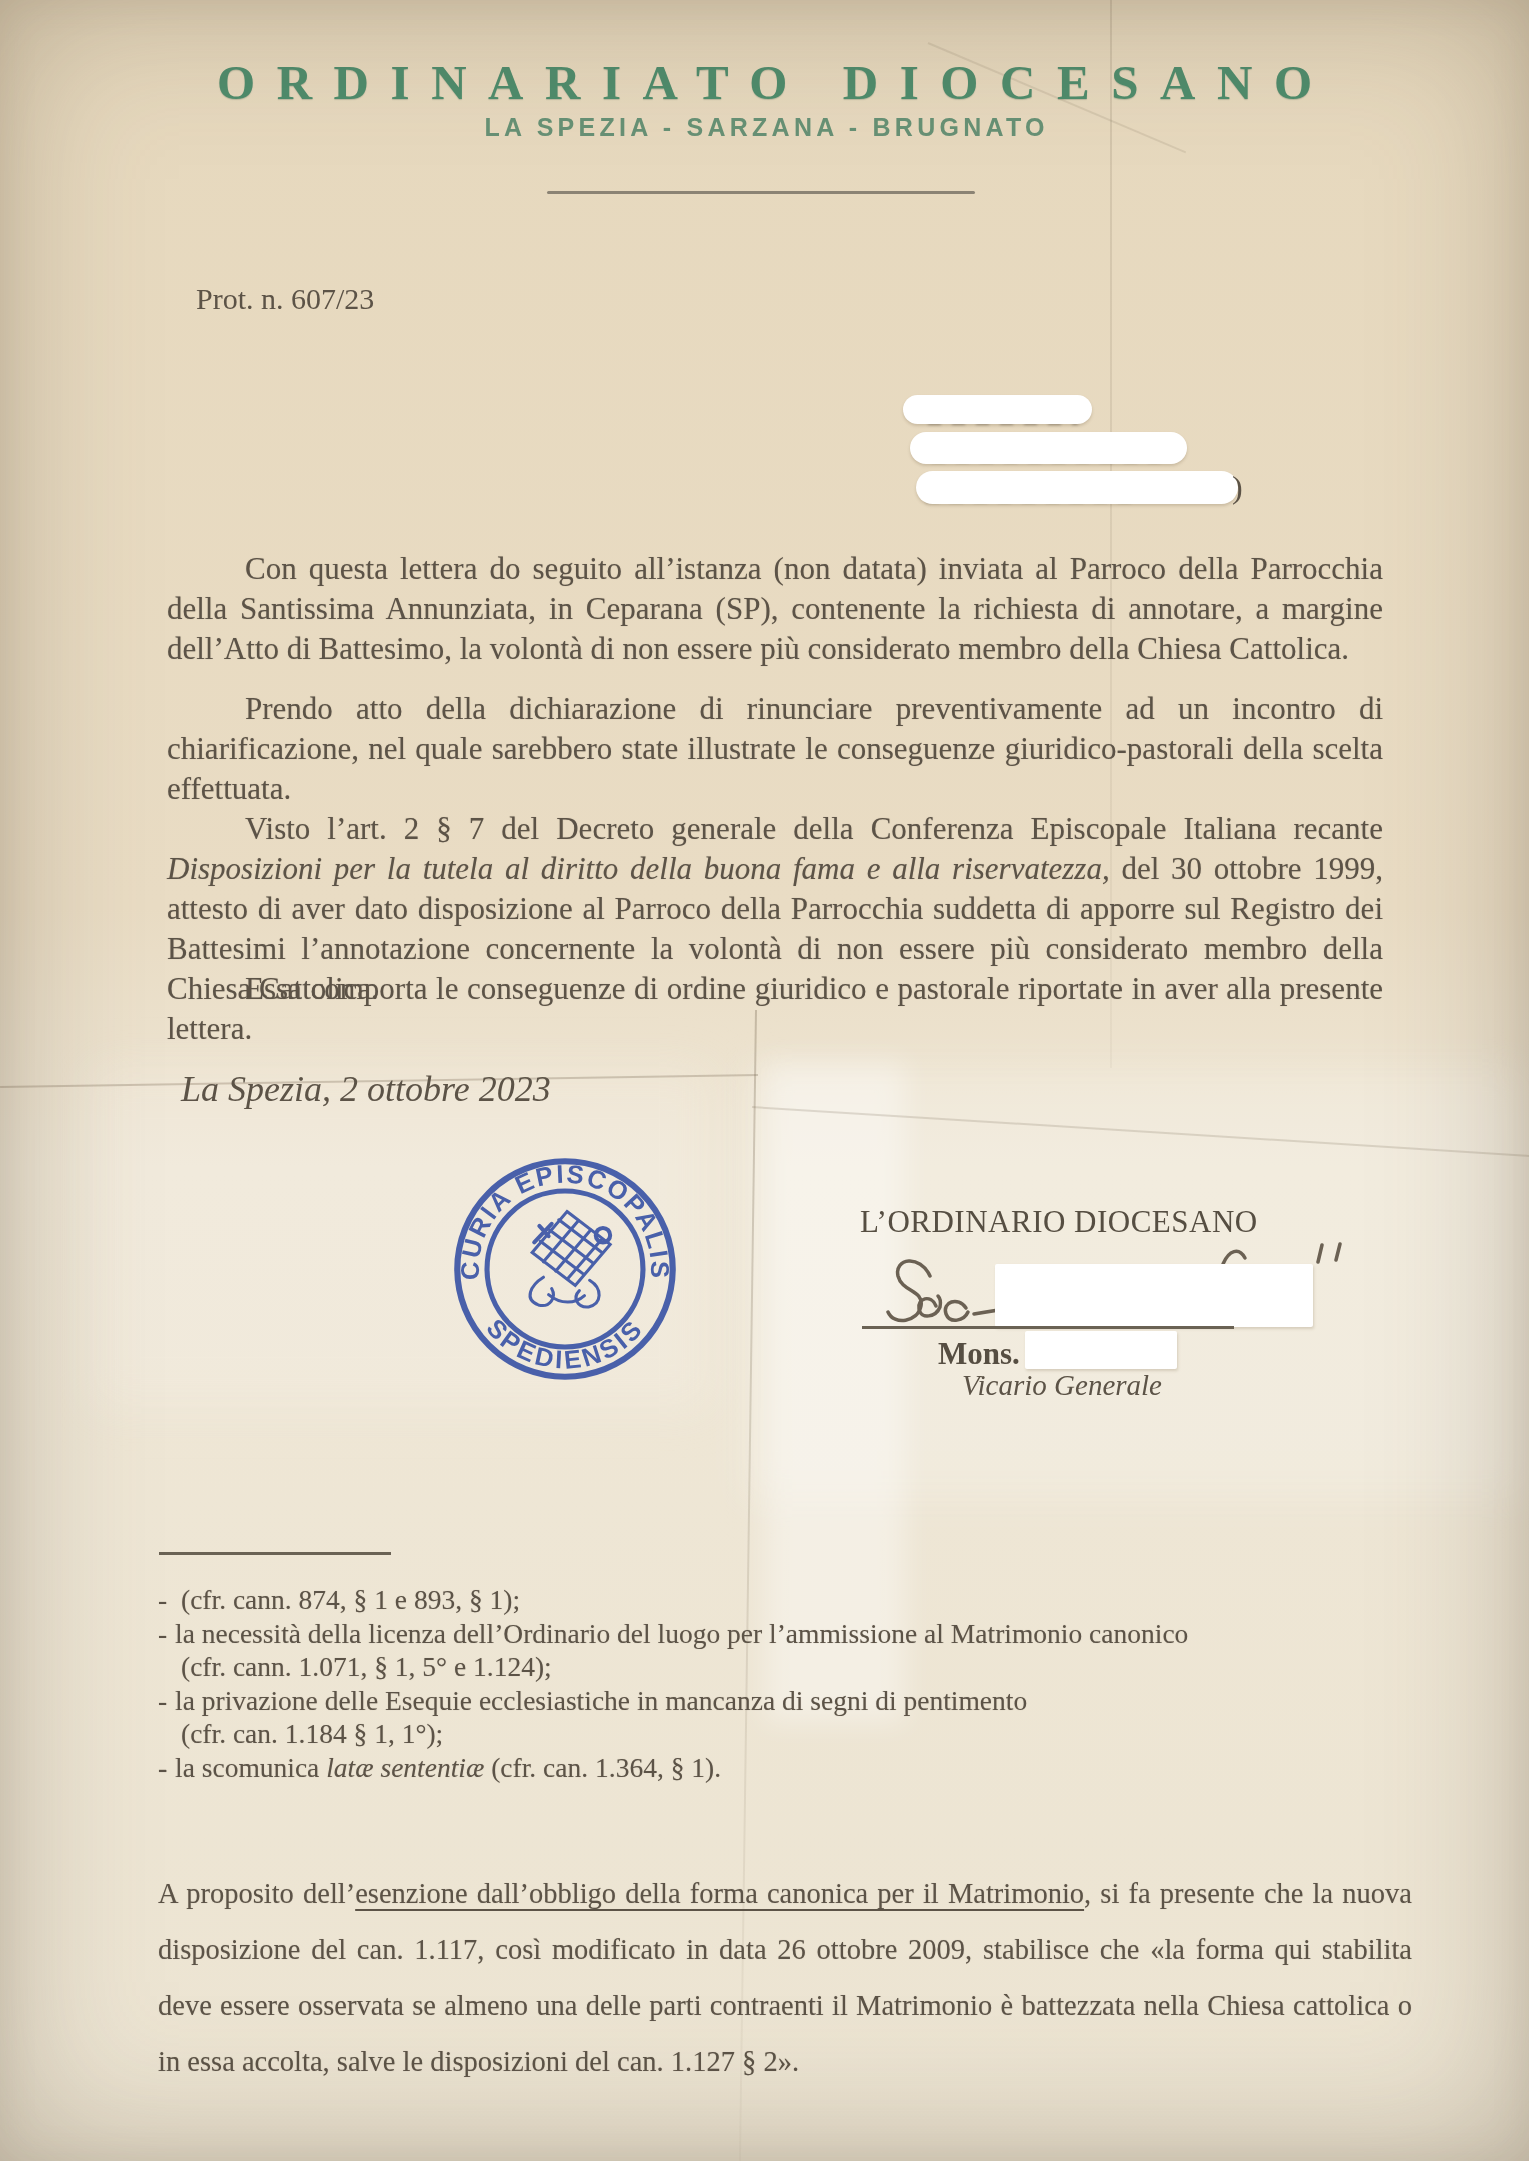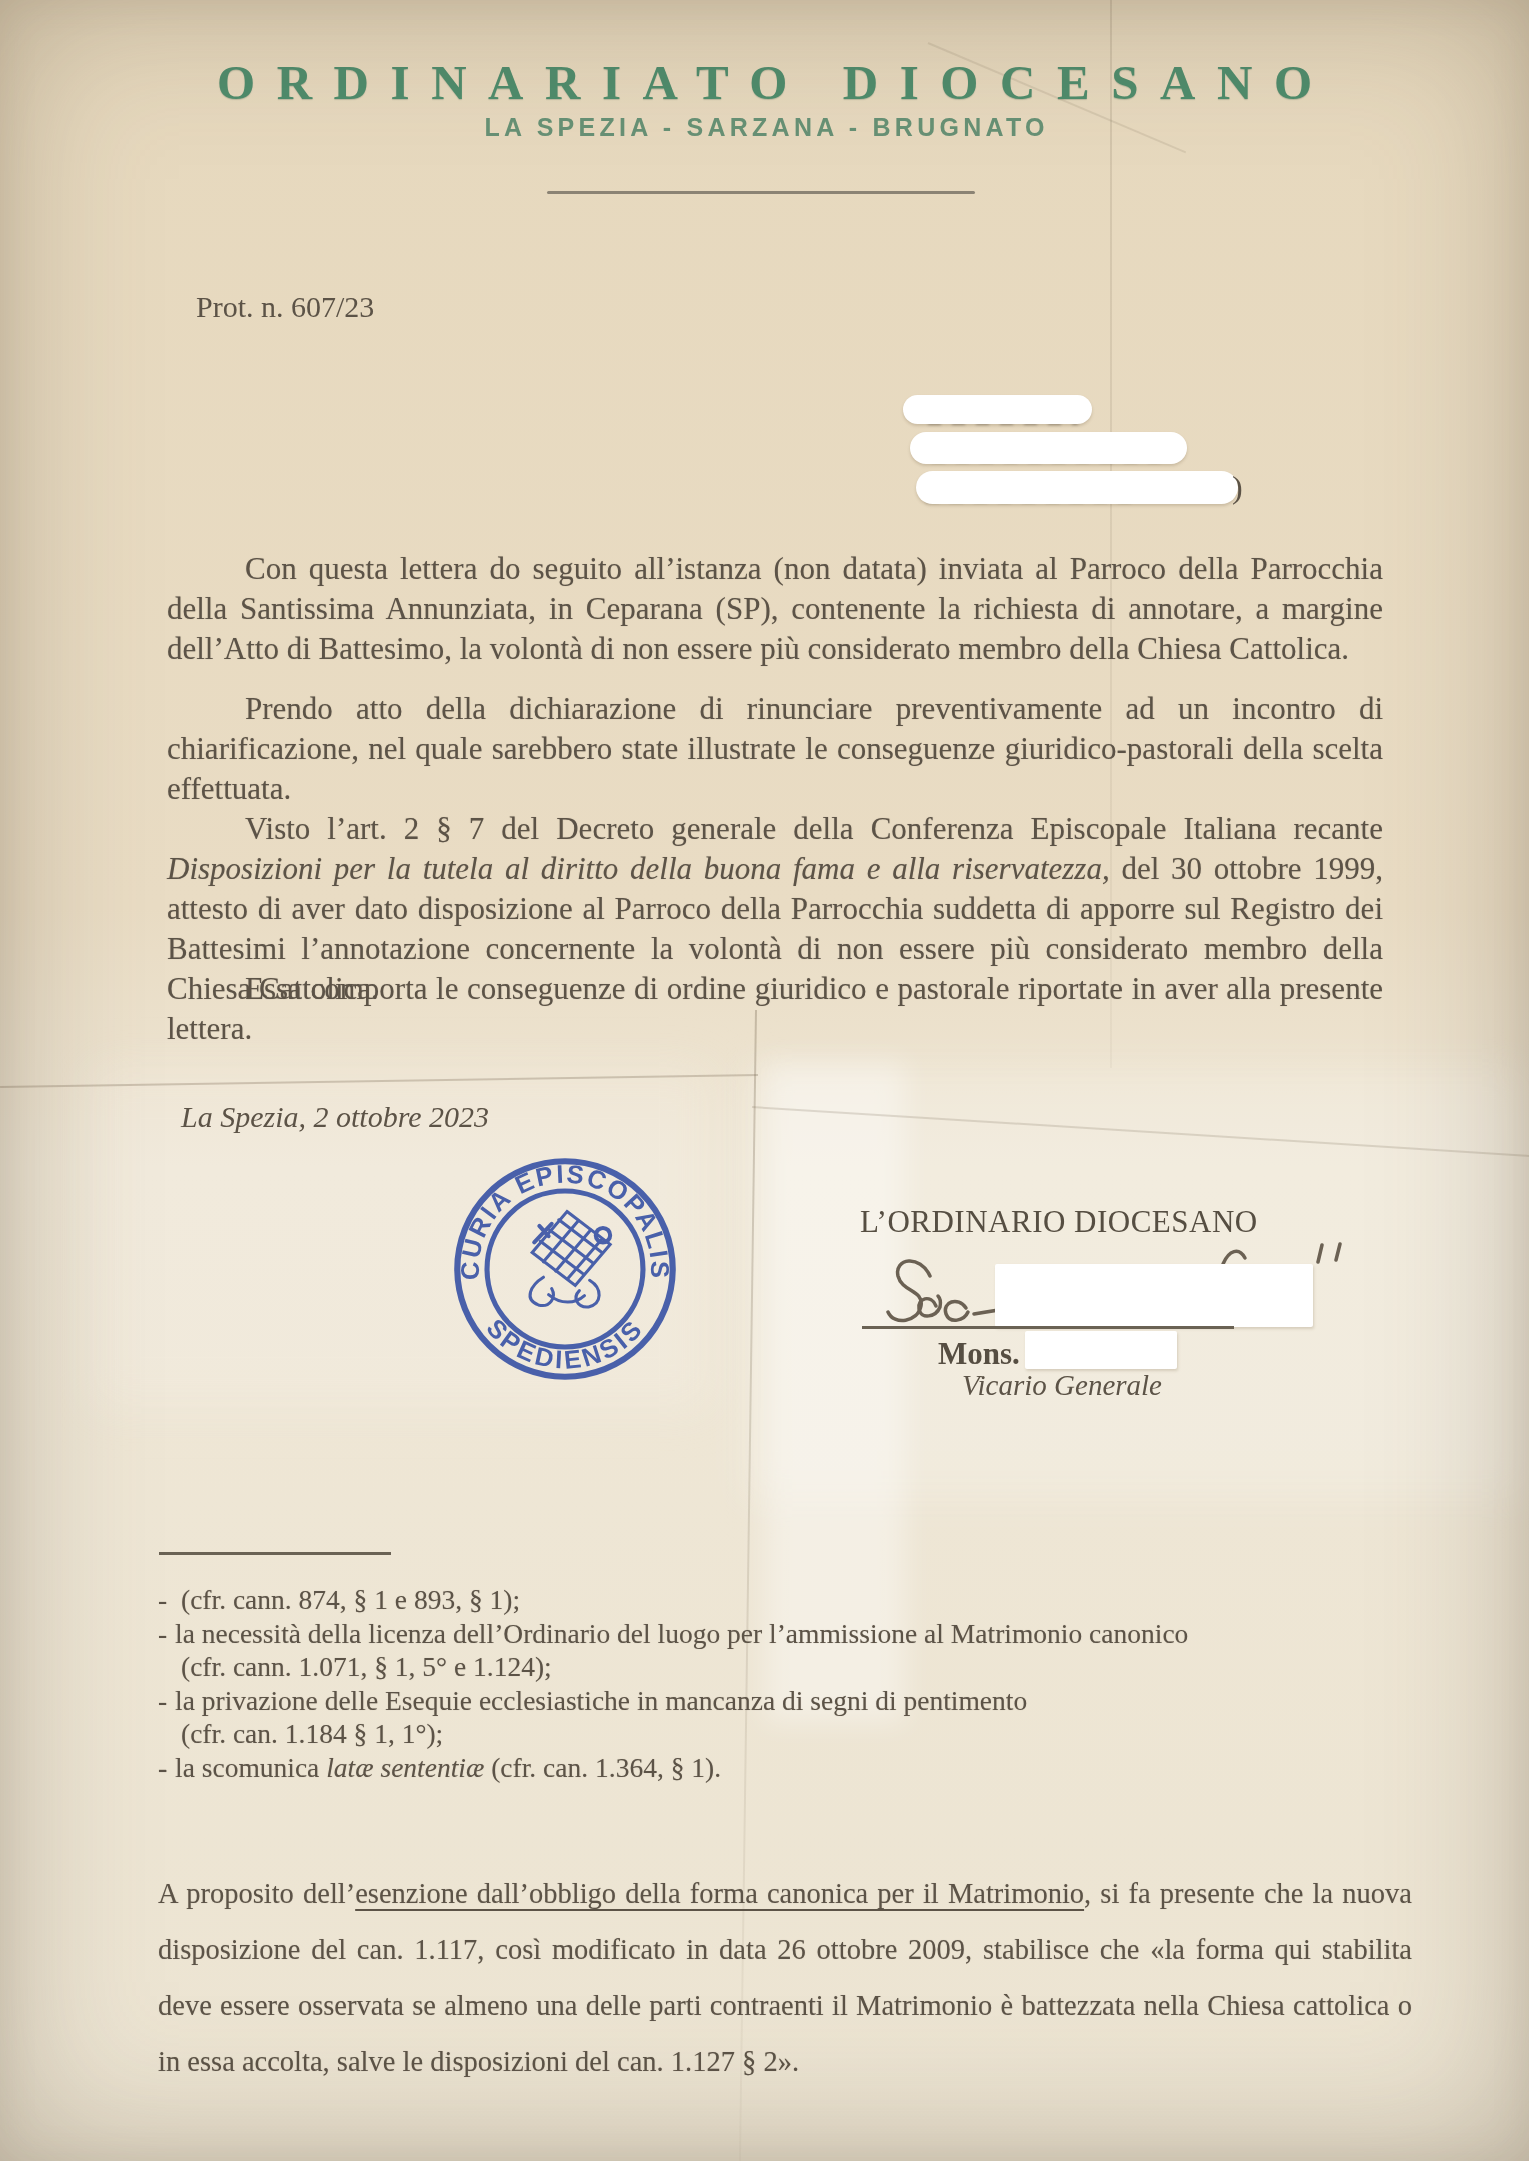--- a/index.html
+++ b/index.html
@@ -32,35 +32,35 @@
     white-space:nowrap;
   }
   .lh-sub{
     left:0;top:113px;width:100%;text-align:center;
     font-family:"Liberation Sans","DejaVu Sans",sans-serif;
     font-size:25px;font-weight:bold;letter-spacing:0.17em;text-indent:0.17em;
     color:#679175;white-space:nowrap;
   }
   .lh-rule{left:547px;top:191px;width:428px;height:3px;background:#8b8374;border-radius:2px;}
   
-  .prot{left:196px;top:282px;font-size:30px;margin-top:8px;}
+  .prot{left:196px;top:282px;font-size:30px;}
   
   .bar{position:absolute;background:#ffffff;border-radius:17px;box-shadow:0 2px 3px rgba(120,100,70,.25);z-index:12;}
   .bar-sharp{position:absolute;background:#ffffff;border-radius:2px;box-shadow:1px 2px 3px rgba(120,100,70,.22);z-index:12;}
   .smudge{position:absolute;height:5px;z-index:11;opacity:.55;filter:blur(1.6px);
     background:repeating-linear-gradient(90deg,#6e6454 0 13px,transparent 13px 24px);}
   .paren{left:1232px;top:469px;font-size:32px;z-index:13;}
   
   .bpar{
     left:167px;width:1216px;font-size:31px;line-height:40px;
     text-align:justify;text-indent:78px;
     text-shadow:0 0 1px rgba(92,83,71,.35);
   }
   .p1{top:549px;}.p2{top:689px;}.p3{top:809px;}.p4{top:969px;}
-  .dateline{left:181px;top:1100px;font-style:italic;font-size:30px;font-family:Liberation Serif, serif;}
+  .dateline{left:181px;top:1068px;font-style:italic;font-size:36px;font-family:Liberation Serif, serif;}
   
   .stamp{left:446px;top:1150px;width:238px;height:238px;opacity:.92;}
   .stamp text{font-family:"Liberation Sans","DejaVu Sans",sans-serif;font-weight:bold;}
   
   .sig-head{left:860px;top:1204px;font-size:31px;font-weight:normal;color:#564e42;letter-spacing:0.5px;white-space:nowrap;text-align:center;}
   .sig-svg{left:878px;top:1242px;z-index:11;}
   .sig-rule{left:862px;top:1326px;width:372px;height:3px;background:#6a6254;z-index:13;}
   .sig-mons{left:938px;top:1336px;font-size:31px;font-weight:bold;color:#564e42;z-index:11;}
   .sig-role{left:962px;top:1369px;font-size:29px;font-style:italic;}
   

